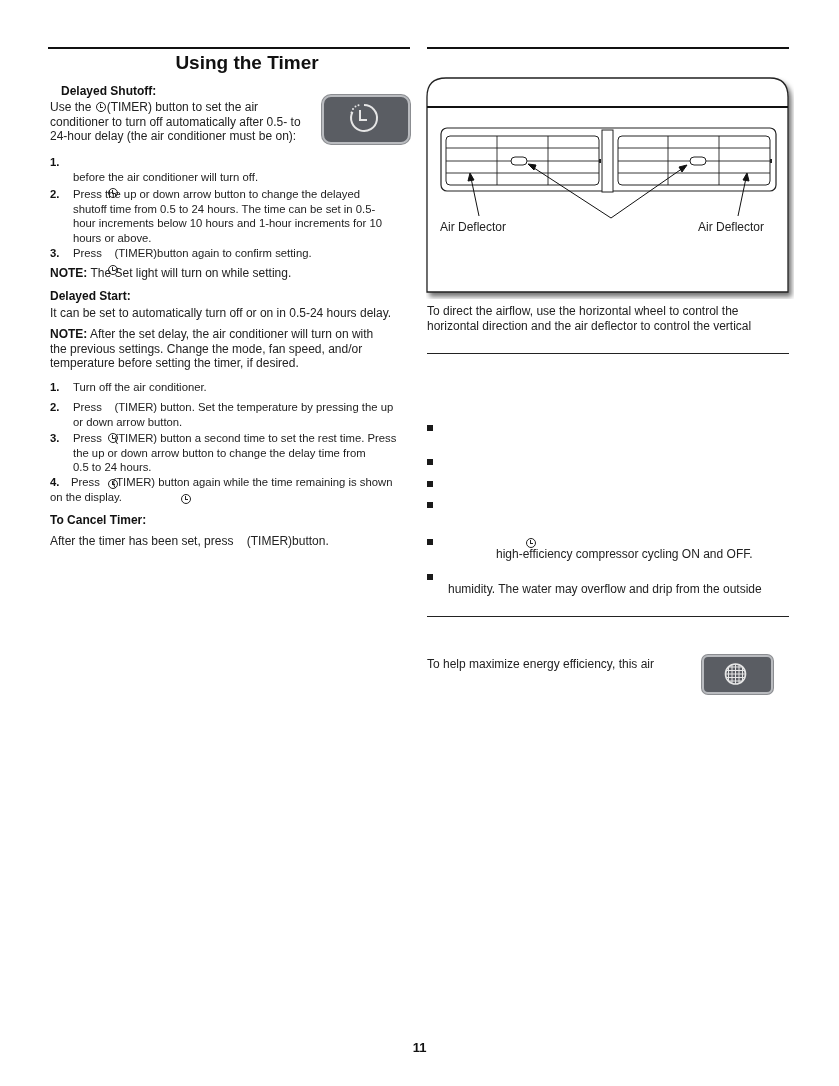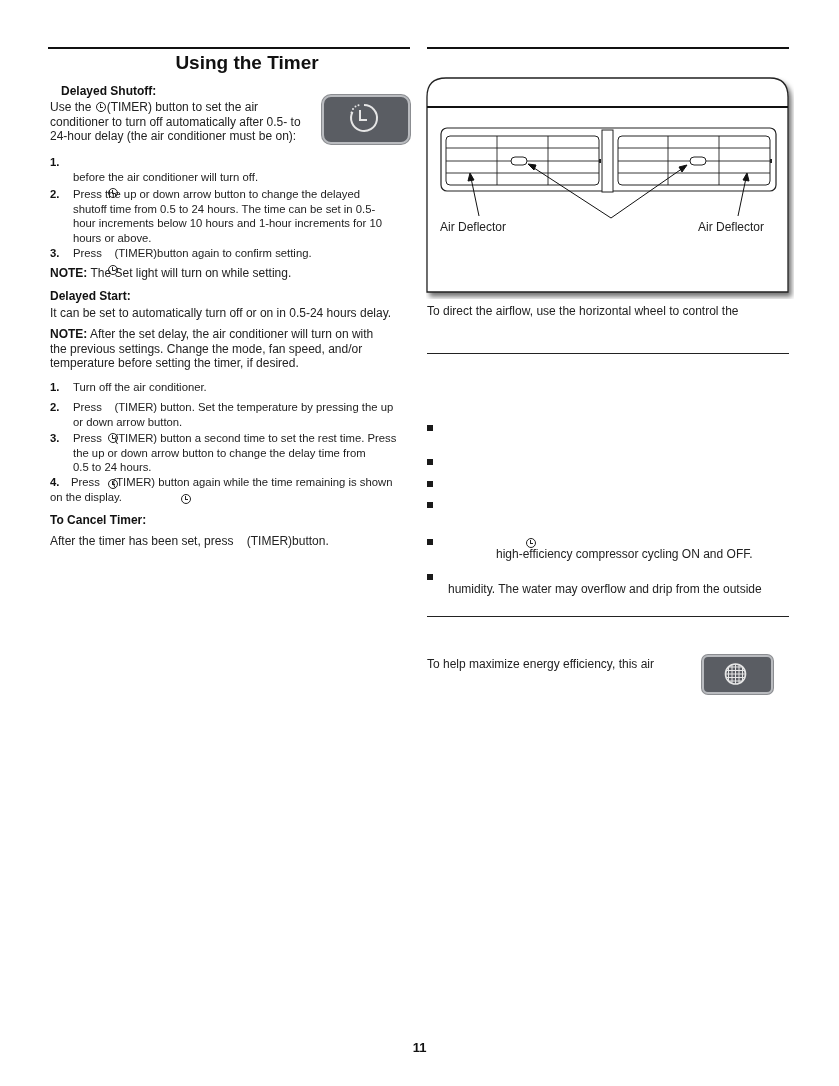--- a/index.html
+++ b/index.html
@@ -151,20 +151,21 @@
       <line x1="185" y1="141" x2="257" y2="91"></line>
       <polygon points="261,88 253,90 256,95"></polygon>
     </g>
   </svg>
   <div class="abs" style="left:14px; top:143px; font-size:12px; color:#222;">Air Deflector</div>
   <div class="abs" style="left:272px; top:143px; font-size:12px; color:#222;">Air Deflector</div>
 </div>
 
 <div class="p" style="left:427px; top:304px; width:370px;">
   <span>To direct the airflow, use the horizontal wheel to control the</span><br>
+  <span>horizontal direction and the air deflector to control the vertical</span>
 </div>
 
 <div class="rule thin" style="left:427px; top:353px; width:362px;"></div>
 
 <div class="bullet" style="left:427px; top:425px;"></div>
 <div class="bullet" style="left:427px; top:459px;"></div>
 <div class="bullet" style="left:427px; top:481px;"></div>
 <div class="bullet" style="left:427px; top:502px;"></div>
 <div class="bullet" style="left:427px; top:539px;"></div>
 <div class="p" style="left:448px; top:547px;padding-left:48px;">high-efficiency compressor cycling ON and OFF.</div>

